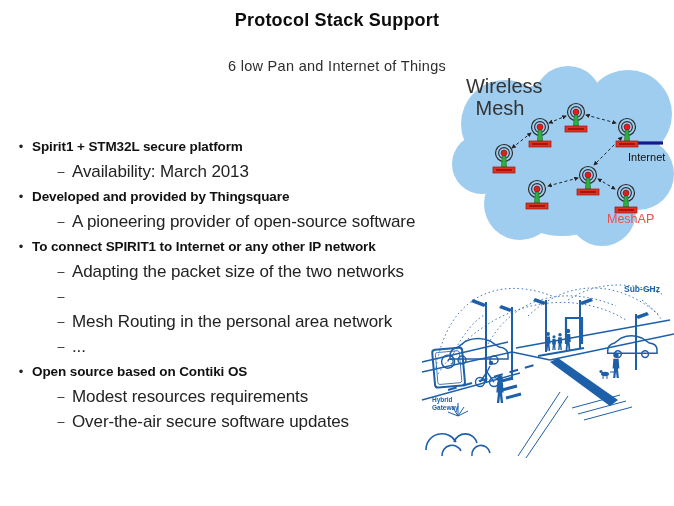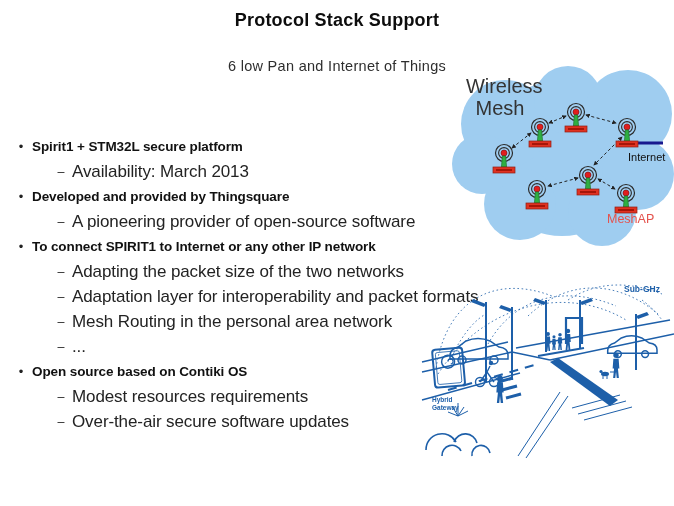--- a/index.html
+++ b/index.html
@@ -7,21 +7,20 @@
     --cloud-blue:#9fcdf0;
     --ink:#141414;
   }
   html,body{margin:0;padding:0;background:#ffffff;}
   .slide{
     position:relative;
     width:674px;height:506px;
     background:#ffffff;
     font-family:"Liberation Sans","DejaVu Sans",sans-serif;
     overflow:hidden;
-    border-radius:29px;
   }
   .title{
     position:absolute;top:10px;left:0;width:100%;
     text-align:center;font-size:18px;font-weight:bold;color:#0d0d0d;
     letter-spacing:.2px;
   }
   .subtitle{
     position:absolute;top:50px;left:0;width:100%;
     text-align:center;font-size:14.5px;font-weight:400;color:#2e2e2e;
     letter-spacing:.3px;
@@ -80,21 +79,20 @@
     <div class="row main">
       <span class="marker">•</span>
       <span class="txt">To connect SPIRIT1 to Internet or any other IP network</span>
     </div>
     <div class="row sub">
       <span class="marker">–</span>
       <span class="txt">Adapting the packet size of the two networks</span>
     </div>
     <div class="row sub">
       <span class="marker">–</span>
-      <span class="txt">Adaptation layer for interoperability and packet formats</span>
     </div>
     <div class="row sub">
       <span class="marker">–</span>
       <span class="txt">Mesh Routing in the personal area network</span>
     </div>
     <div class="row sub">
       <span class="marker">–</span>
       <span class="txt">...</span>
     </div>
     <div class="row main">

